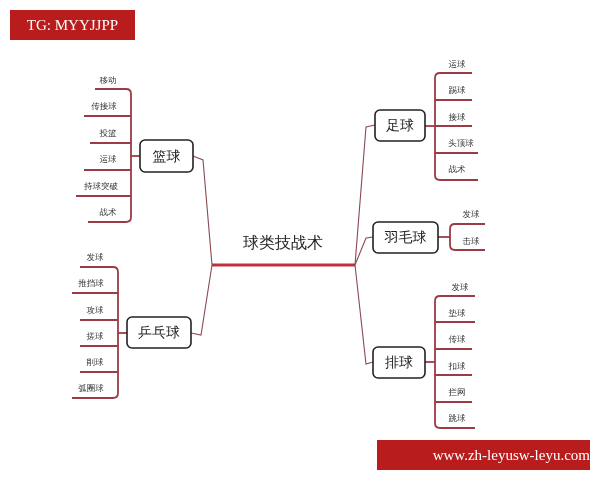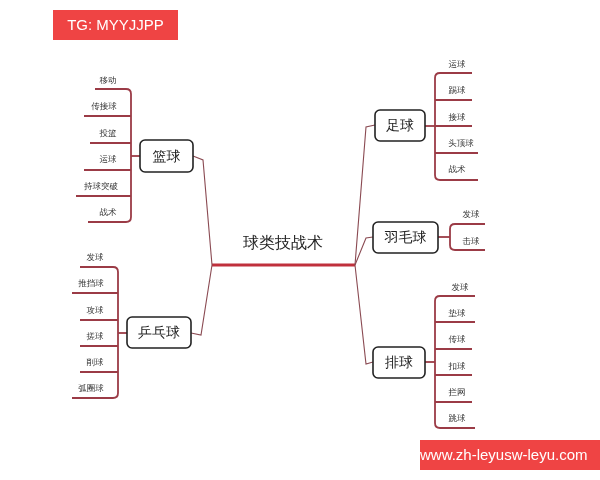--- a/index.html
+++ b/index.html
@@ -5,23 +5,23 @@
   html, body { margin: 0; padding: 0; background: #ffffff; }
   body { width: 600px; height: 480px; position: relative; overflow: hidden; font-family: "DejaVu Sans", sans-serif; }
   #mindmap { position: absolute; left: 0; top: 0; }
   .node-box { fill: #ffffff; stroke: #222222; stroke-width: 1.6; }
   .node-text { font-family: "DejaVu Sans", sans-serif; font-size: 14px; fill: #222222; text-anchor: middle; dominant-baseline: middle; }
   .root-text { font-family: "DejaVu Sans", sans-serif; font-size: 16px; fill: #222222; text-anchor: middle; dominant-baseline: middle; }
   .leaf-text { font-family: "DejaVu Sans", sans-serif; font-size: 8.5px; fill: #333333; text-anchor: middle; dominant-baseline: middle; }
   .branch { stroke: #9b3b46; stroke-width: 1.8; fill: none; }
   .thin { stroke: #8a4a52; stroke-width: 1.1; fill: none; }
   .root-line { stroke: #c0303c; stroke-width: 3; fill: none; }
-  .watermark { position: absolute; background: #ef4444; color: #ffffff; font-family: Liberation Sans, sans-serif; margin-left: 43px; }
+  .watermark { position: absolute; background: #b91c1c; color: #ffffff; font-family: Liberation Serif, serif; }
   .wm-tl { left: 10px; top: 10px; width: 125px; height: 30px; line-height: 30px; font-size: 15px; text-align: center; }
-  .wm-br { left: 377px; top: 440px; width: 213px; height: 30px; line-height: 30px; font-size: 15px; text-align: left; }
+  .wm-br { left: 377px; top: 440px; width: 213px; height: 30px; line-height: 30px; font-size: 15px; text-align: right; }
 </style>
 </head>
 <body>
 
 <div class="watermark wm-tl">TG: MYYJJPP</div>
 
 <svg id="mindmap" width="600" height="480" viewBox="0 0 600 480">
 
   <g>
     <text class="root-text" x="283" y="243">球类技战术</text>

